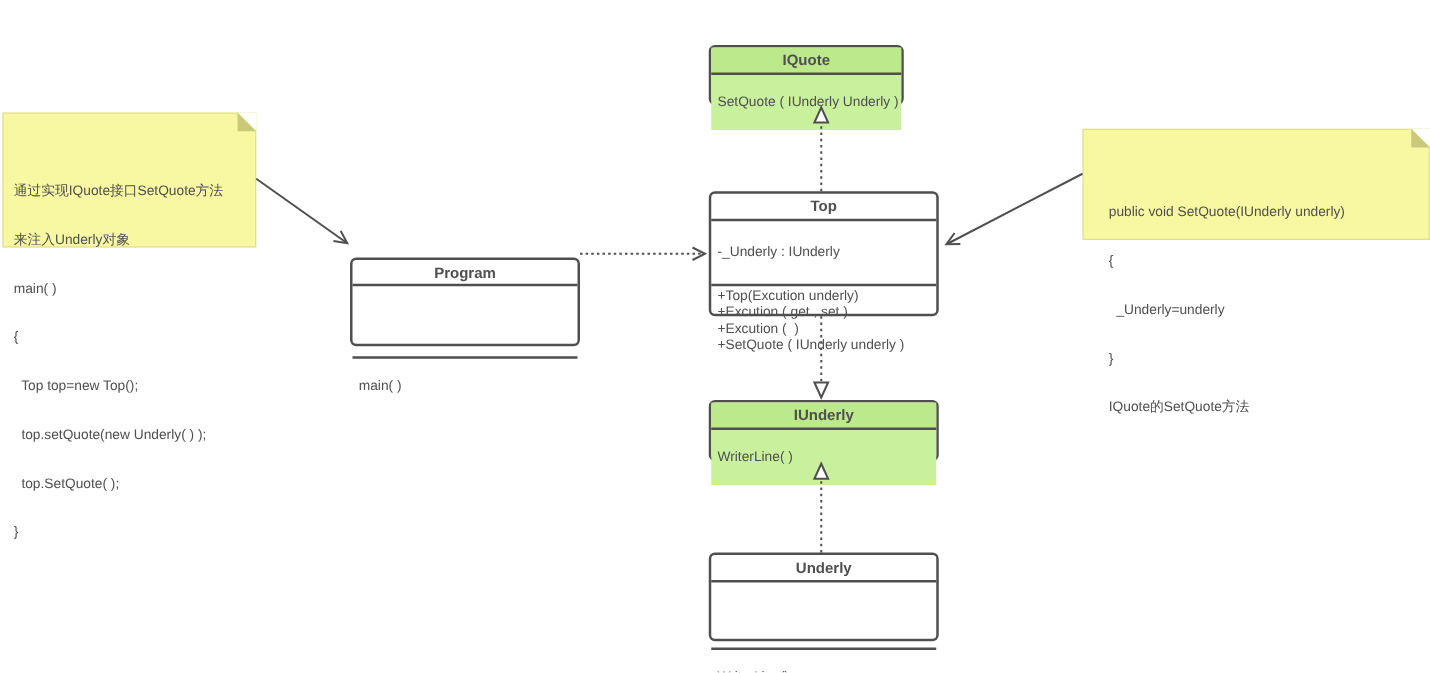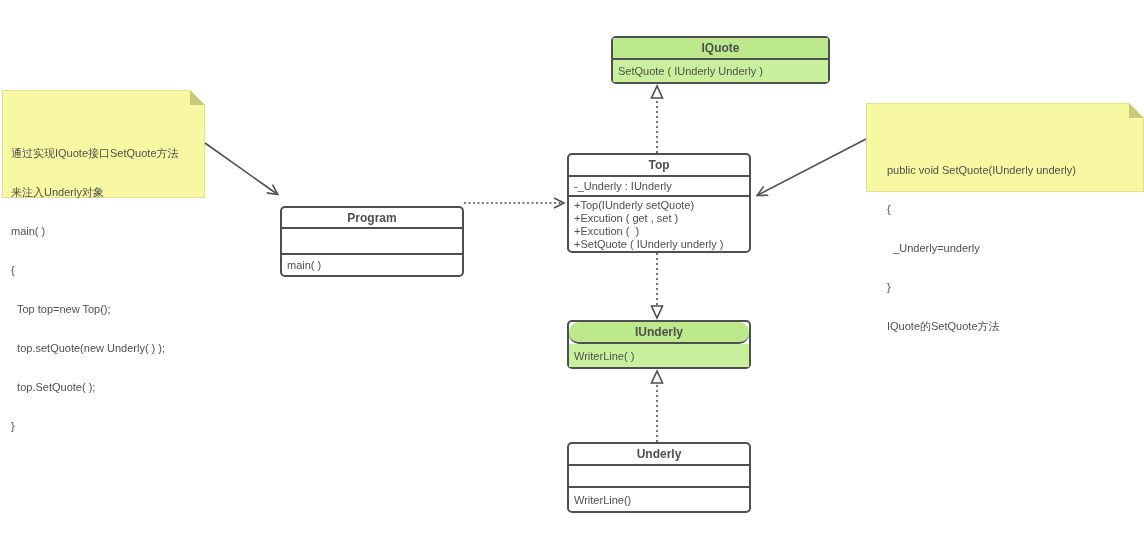--- a/index.html
+++ b/index.html
@@ -29,21 +29,21 @@
     font-size: 12px;
     display: flex;
     align-items: center;
     justify-content: center;
     border-bottom: 2px solid #4f4f4f;
     flex: 0 0 auto;
   }
   .uml-row {
     display: flex;
     align-items: center;
-    padding: 0 5px;
+    padding: 16px 5px;
     border-bottom: 2px solid #4f4f4f;
     flex: 0 0 auto;
     white-space: pre;
   }
   .uml-row.last { border-bottom: none; flex: 1 1 auto; }
   .uml-methods {
     flex: 1 1 auto;
     display: flex;
     flex-direction: column;
     justify-content: center;
@@ -75,38 +75,38 @@
     position: absolute; top: -1px; right: -1px; width: 0; height: 0;
     border-bottom: 15px solid #c9c97a;
     border-right: 15px solid transparent;
   }
 </style>
 </head>
 <body>
 
 <div class="canvas">
 
-  <div class="uml-class" style="left:567px; top:36px; width:219px; height:48px;margin-left:44px;">
+  <div class="uml-class" style="left:567px; top:36px; width:156px; height:48px;">
     <div class="uml-header green-head" style="height:20px;">IQuote</div>
     <div class="uml-row last green-body">SetQuote ( IUnderly Underly )</div>
   </div>
 
   <div class="uml-class" style="left:567px; top:153px; width:184px; height:100px;">
     <div class="uml-header" style="height:20px;">Top</div>
     <div class="uml-row" style="height:18px;">-_Underly : IUnderly</div>
     <div class="uml-methods">
-      <div>+Top(IUnderly setQuote)</div>
+      <div>+Top(Excution underly)</div>
       <div>+Excution ( get , set )</div>
       <div>+Excution (  )</div>
       <div>+SetQuote ( IUnderly underly )</div>
     </div>
   </div>
 
   <div class="uml-class" style="left:567px; top:320px; width:184px; height:49px;">
-    <div class="uml-header green-head" style="height:20px;border-radius:10px;">IUnderly</div>
+    <div class="uml-header green-head" style="height:20px;">IUnderly</div>
     <div class="uml-row last green-body">WriterLine( )</div>
   </div>
 
   <div class="uml-class" style="left:567px; top:442px; width:184px; height:71px;">
     <div class="uml-header" style="height:20px;">Underly</div>
     <div class="uml-row" style="height:20px;"></div>
     <div class="uml-row last">WriterLine()</div>
   </div>
 
   <div class="uml-class" style="left:280px; top:167px; width:184px; height:71px;margin-top:39px;">

